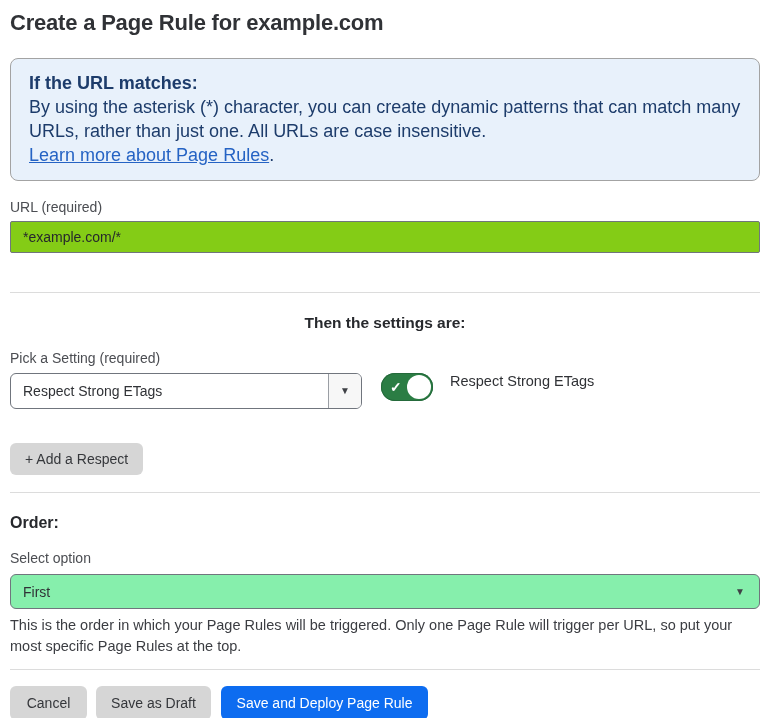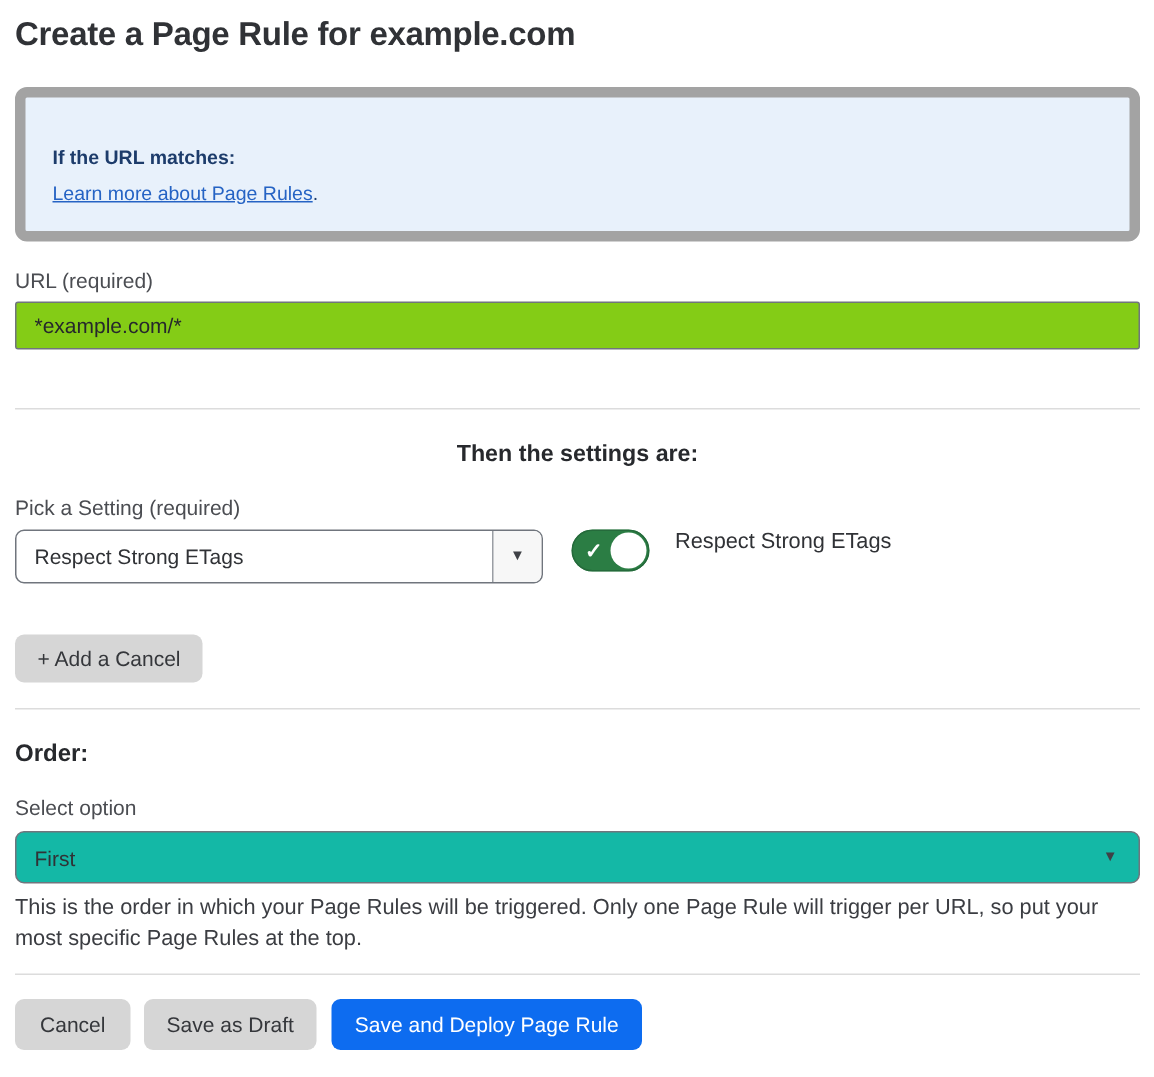--- a/index.html
+++ b/index.html
@@ -17,25 +17,25 @@
     font-size: 22px;
     font-weight: 700;
     color: #303236;
     letter-spacing: -0.2px;
     margin-top: 2px;
   }
 
   .info-box {
     margin-top: 22px;
     background: #e8f1fb;
-    border: 7px solid #a3a3a3;
+    border: 1px solid #a3a3a3;
     border-radius: 8px;
-    padding: 28px 18px 13px 18px;
+    padding: 12px 18px 13px 18px;
     color: #1d3c6b;
-    font-size: 13px;
+    font-size: 18px;
     line-height: 24px;
   }
   .info-box .info-heading { font-weight: 700; }
   .info-box .info-link-line { }
   .info-link {
     color: #2563c4;
     text-decoration: underline;
     cursor: pointer;
   }
 
@@ -162,21 +162,21 @@
     padding: 8px 15px;
     font-family: "Liberation Sans", sans-serif;
     font-size: 14px;
     cursor: pointer;
   }
 
   .order-select {
     margin-top: 7px;
     width: 750px;
     height: 35px;
-    background: #14b8a6;
+    background: #86efac;
     border: 1px solid #70757d;
     border-radius: 6px;
     display: flex;
     align-items: center;
     padding: 0 14px 0 12px;
     cursor: pointer;
   }
   .order-select .select-value {
     flex: 1;
     font-size: 14px;
@@ -221,20 +221,21 @@
 </style>
 </head>
 <body>
 
 <div class="page">
 
   <h1 class="page-title">Create a Page Rule for example.com</h1>
 
   <div class="info-box">
     <div class="info-heading">If the URL matches:</div>
+    <div class="info-body">By using the asterisk (*) character, you can create dynamic patterns that can match many URLs, rather than just one. All URLs are case insensitive.</div>
     <div class="info-link-line"><span class="info-link">Learn more about Page Rules</span><span>.</span></div>
   </div>
 
   <div class="field-label">URL (required)</div>
   <input class="url-input" type="text" value="*example.com/*" style="">
 
   <hr class="divider divider-1">
 
   <div class="section-heading settings-heading">Then the settings are:</div>
 
@@ -247,21 +248,21 @@
         <span class="arrow-glyph">▼</span>
       </div>
     </div>
     <div class="toggle">
       <span class="toggle-check">✓</span>
       <span class="toggle-knob"></span>
     </div>
     <div class="toggle-label">Respect Strong ETags</div>
   </div>
 
-  <button class="add-setting-btn">+ Add a Cancel</button>
+  <button class="add-setting-btn">+ Add a Respect</button>
 
   <hr class="divider divider-2">
 
   <div class="section-heading order-heading">Order:</div>
 
   <div class="field-label">Select option</div>
 
   <div class="order-select">
     <div class="select-value">First</div>
     <span class="arrow-glyph">▼</span>

